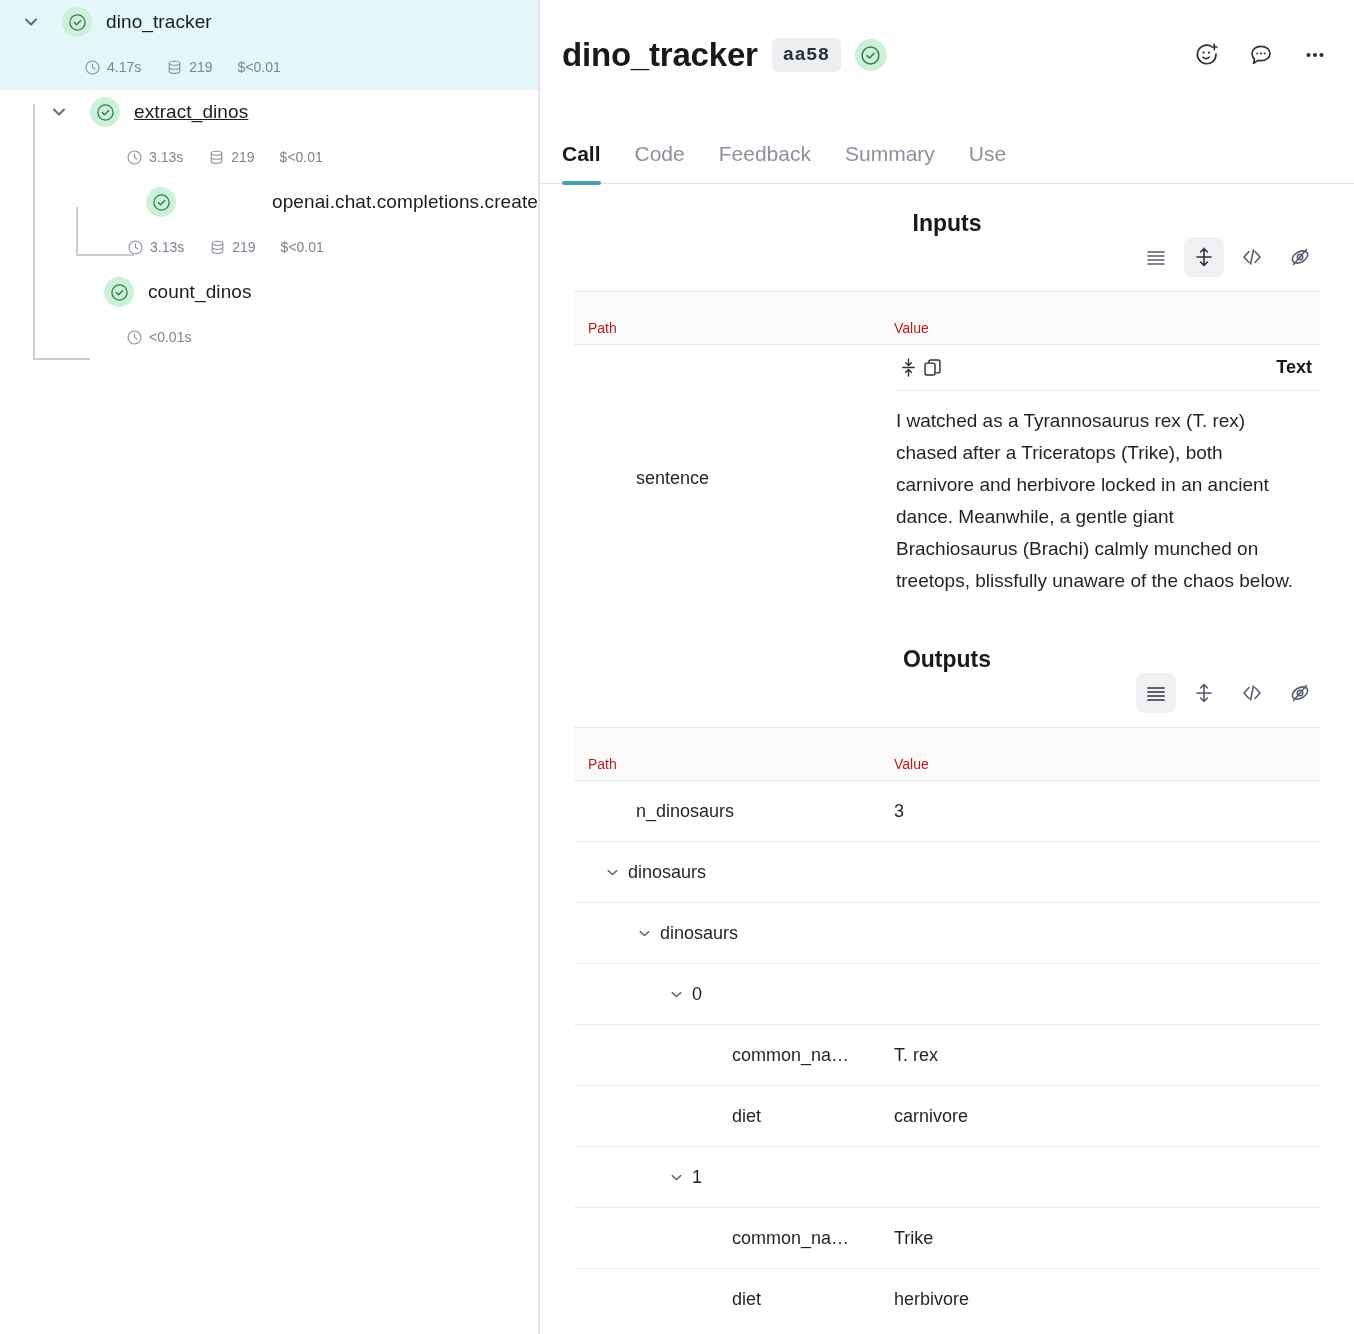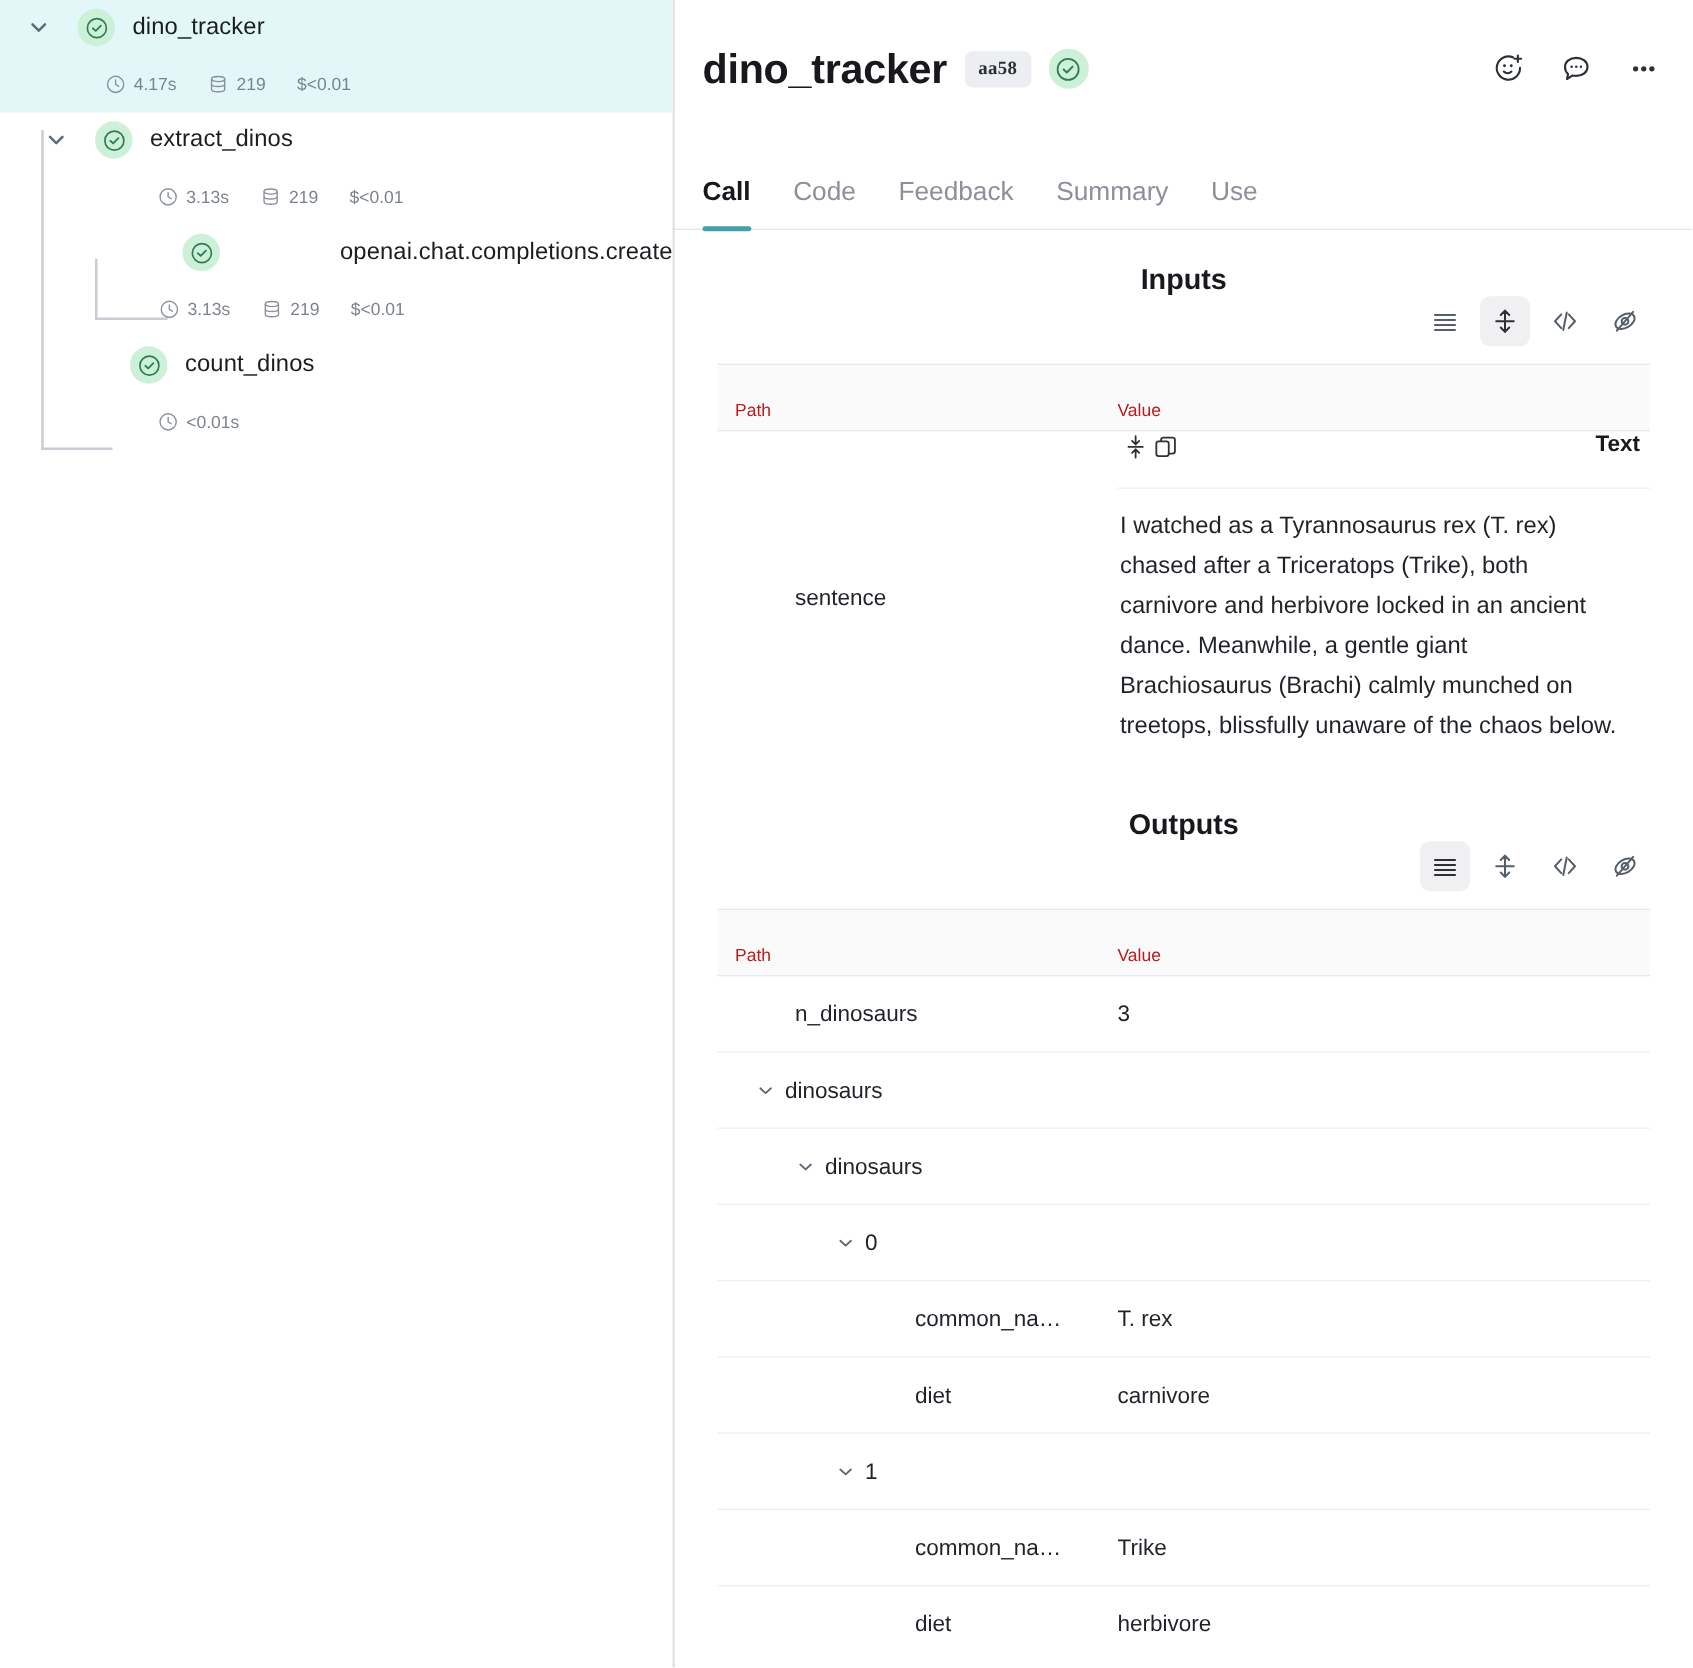--- a/index.html
+++ b/index.html
@@ -66,23 +66,23 @@
     padding: 0 24px 0 22px;
     height: 110px;
   }
   .title-wrap { display: flex; align-items: center; gap: 14px; }
   .call-title {
     font-size: 33px; font-weight: bold; color: #17191c;
     letter-spacing: -0.2px;
   }
   .id-chip {
     background: #eceef1; color: #2b2f36;
-    font-size: 15px; font-weight: bold;
+    font-size: 19px; font-weight: bold;
     padding: 6px 11px; border-radius: 6px;
-    font-family: Liberation Serif, serif;
+    font-family: Liberation Mono, monospace;
     letter-spacing: .3px;
   }
   .hdr-status {
     width: 32px; height: 32px; border-radius: 50%;
     background: #cdf0d9; display:flex; align-items:center; justify-content:center;
   }
   .hdr-actions { margin-left: auto; display: flex; align-items: center; gap: 24px; }
   .hdr-btn { width: 30px; height: 30px; display:flex; align-items:center; justify-content:center; cursor:pointer; }
 
   .tabs {
@@ -144,21 +144,21 @@
   .indent-1 { padding-left: 30px; }
   .indent-2 { padding-left: 62px; }
   .indent-3 { padding-left: 94px; }
   .indent-4 { padding-left: 158px; }
 
   
   .text-row { display: flex; border-bottom: none; }
   .text-row .c-path { align-items: center; }
   .text-val-wrap { flex: 1; padding-right: 0; }
   .text-val-tools {
-    display: flex; gap: 0;
+    display: flex; align-items: center; gap: 0;
     height: 46px; padding: 0 2px;
     border-bottom: 1.5px solid #edeef1;
   }
   .text-val-tools .spacer { margin-left: auto; }
   .text-kind { font-size: 18px; font-weight: bold; color: #17191c; padding-right: 6px;}
   .mini-btn { width: 24px; height: 24px; display:flex; align-items:center; justify-content:center; cursor:pointer; }
   .long-text {
     font-size: 19px; line-height: 1.68;
     color: #1f2328; padding: 14px 24px 16px 2px;
     max-width: 452px;
@@ -213,21 +213,21 @@
             <span class="meta-text">219</span>
           </div>
           <div class="meta-sep"></div>
           <span class="meta-text">$&lt;0.01</span>
         </div>
       </div>
     </div>
 
     <div class="tree-node">
       <div class="node-body">
-        <div class="node-row" style="padding-left:32px;">
+        <div class="node-row" style="padding-left:46px;text-decoration:underline;">
           <div class="chev">
             <svg width="20" height="20" viewBox="0 0 20 20" fill="none">
                 <path d="M5 7.5L10 12.5L15 7.5" stroke="#606a77" stroke-width="2" stroke-linecap="round" stroke-linejoin="round"></path>
               </svg>
           </div>
           <div style="width:18px"></div>
           <div class="status-badge">
             <svg width="19" height="19" viewBox="0 0 20 20" fill="none">
                 <circle cx="10" cy="10" r="8" stroke="#2f7d4f" stroke-width="1.4"></circle>
                 <path d="M6.6 10.1L9 12.4L13.4 7.9" stroke="#2f7d4f" stroke-width="1.5" stroke-linecap="round" stroke-linejoin="round"></path>

